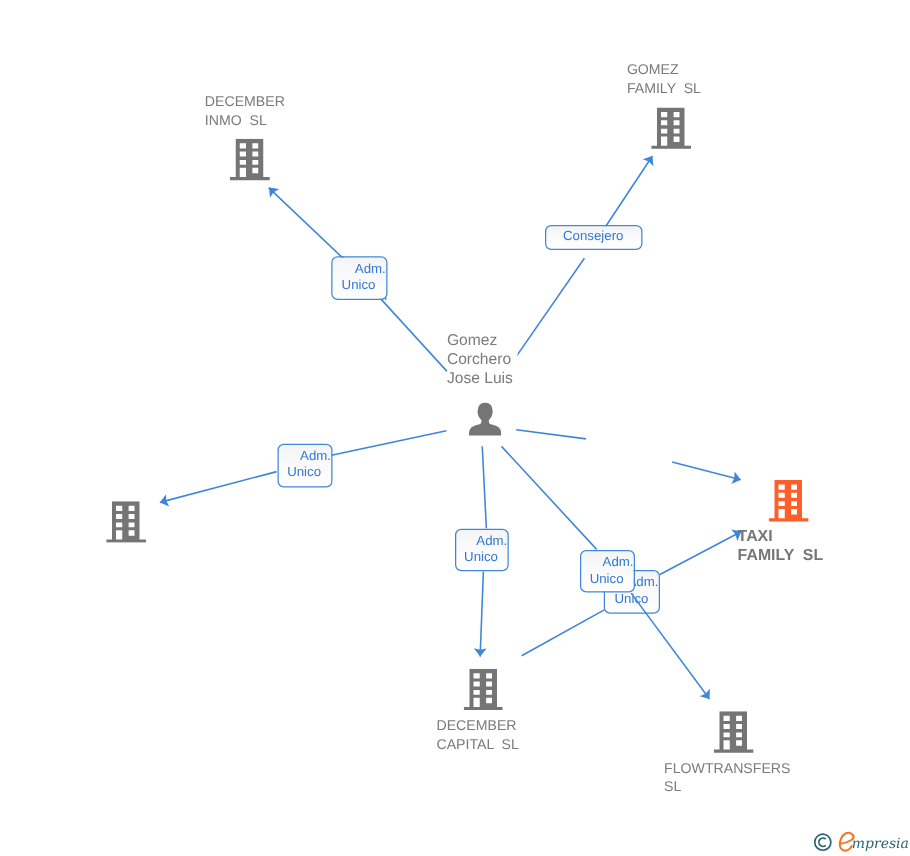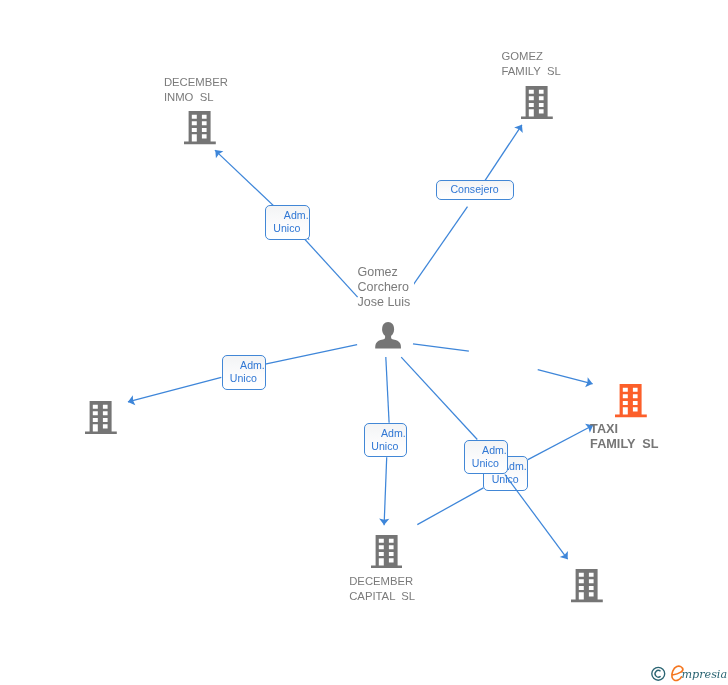--- a/index.html
+++ b/index.html
@@ -97,20 +97,22 @@
     </svg>
   </div>
   <div class="node-label" style="left:349.2px;top:573.7px;width:70px;">DECEMBER
 CAPITAL  SL</div>
 
   <div class="ico" style="left:571.1px;top:569.4px;">
     <svg width="31.8" height="33.2" viewBox="0 0 31.8 33.2">
       <path fill="var(--icon)" fill-rule="evenodd" d="M4.6 0 H26.6 V30.6 H31.8 V33.2 H0 V30.6 H4.6 Z M7.8 3.7 H12.8 V7.8 H7.8 Z M17.9 3.7 H22.6 V7.8 H17.9 Z M7.8 10.2 H12.8 V14.3 H7.8 Z M17.9 10.2 H22.6 V14.3 H17.9 Z M7.8 17.0 H12.8 V20.9 H7.8 Z M17.9 17.0 H22.6 V20.9 H17.9 Z M7.8 23.3 H12.8 V30.6 H7.8 Z M17.9 23.3 H22.6 V27.6 H17.9 Z"></path>
     </svg>
   </div>
+  <div class="node-label" style="left:531.3px;top:607.8px;width:105px;">FLOWTRANSFERS
+SL</div>
 
   <div class="ico" style="left:374.6px;top:322.2px;">
     <svg width="26.2" height="26.4" viewBox="0 0 26.2 26.4">
       <path fill="var(--icon)" d="M13.1 0 C9.4 0 7.1 3.0 7.1 7.3 c0 4.4 2.7 7.6 6.0 7.6 s6.0-3.2 6.0-7.6 C19.1 3.0 16.8 0 13.1 0 Z"></path>
       <path fill="var(--icon)" d="M10.1 13.0 h6.0 v2.6 c0 1.3 1.1 1.8 2.3 2.0 c3.2 0.55 5.7 1.9 6.7 3.6 c0.65 1.15 0.9 2.7 0.9 5.2 H0.2 c0-2.5 0.25-4.05 0.9-5.2 c1.0-1.7 3.5-3.05 6.7-3.6 c1.2-0.2 2.3-0.7 2.3-2.0 Z"></path>
     </svg>
   </div>
   <div class="node-label person" style="left:357.5px;top:265.0px;width:56px;">Gomez
 Corchero
 Jose Luis</div>

